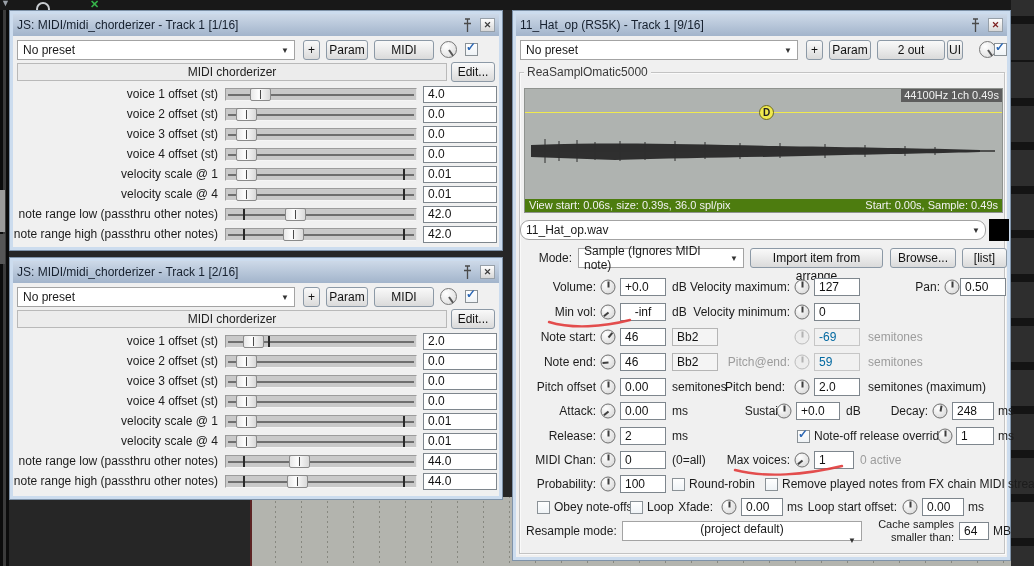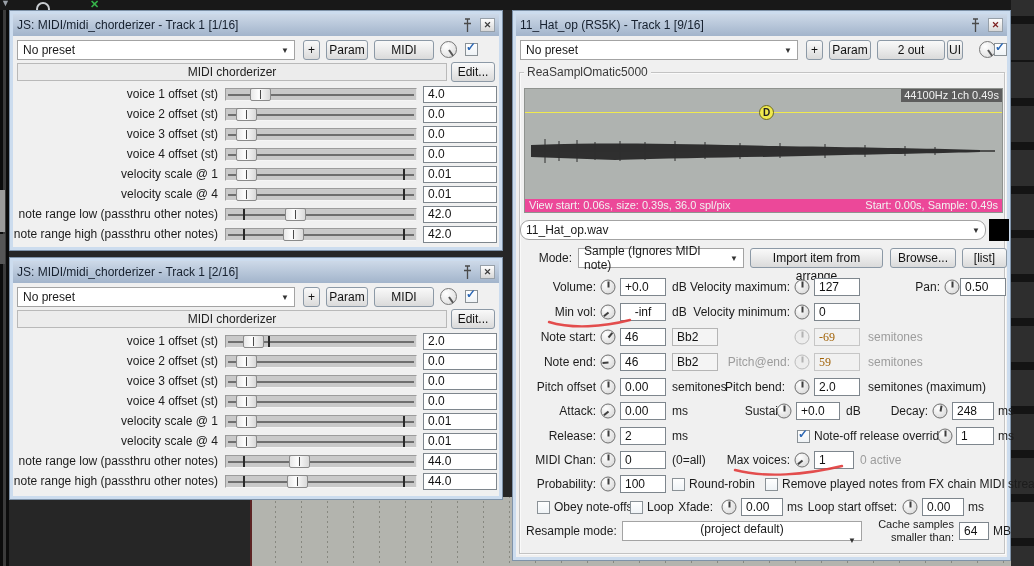--- a/index.html
+++ b/index.html
@@ -62,29 +62,29 @@
     font-size:12px;color:#111;padding:0 4px;line-height:15px;}
 
   
   .group{position:absolute;border:1px solid #c3c3c3;box-shadow:inset 1px 1px 0 #fafafa,1px 1px 0 #fafafa;}
   .grouplab{position:absolute;font-size:12px;color:#3a3a3a;background:#f0f0f0;padding:0 3px;}
   .wave{position:absolute;background:#afb3b0;border:1px solid #8f938f;}
   .wavechip{position:absolute;right:0;top:0;background:#5d5d5d;color:#f2f2f2;font-size:11px;padding:0 3px;line-height:13px;}
   .waveline{position:absolute;left:0;right:0;top:23px;height:1px;background:#f0ea4e;}
   .wavemark{position:absolute;top:16px;width:15px;height:15px;border:1px solid #6b6820;border-radius:50%;background:#f0ea4e;
     text-align:center;font-size:10px;font-weight:bold;color:#222;line-height:13px;}
-  .wavebar{position:absolute;left:0;right:0;bottom:0;height:13px;background:#ec4899;color:#f2f2f2;font-size:11px;
+  .wavebar{position:absolute;left:0;right:0;bottom:0;height:13px;background:#4d7c0f;color:#f2f2f2;font-size:11px;
     display:flex;justify-content:space-between;padding:0 4px;line-height:13px;}
   .lab{position:absolute;font-size:12px;color:#1c1c1c;white-space:nowrap;transform:translateY(-50%);}
   .lab.r{text-align:right;}
   .lab.dim,.unit.dim{color:#9c9c9c;}
   .unit{position:absolute;font-size:12px;color:#1c1c1c;white-space:nowrap;transform:translateY(-50%);}
   .fld{position:absolute;height:18px;background:#fff;border:1px solid #7e868d;font-size:12px;color:#111;
     padding:0 4px;line-height:16px;transform:translateY(-50%);}
-  .fld.dim{background:#f1f1f1;border-color:#c6c6c6;color:#a16207;font-family:Liberation Serif, serif;}
+  .fld.dim{background:#f1f1f1;border-color:#c6c6c6;color:#0369a1;}
   .fld.note{background:#f4f4f4;border-color:#b5b5b5;}
   .knob{position:absolute;width:15px;height:15px;border:1px solid #6e6e6e;border-radius:50%;
     background:radial-gradient(circle at 35% 30%,#fff,#d2d2d2);transform:translate(-50%,-50%);}
   .knob i{position:absolute;left:50%;top:50%;width:2px;height:6px;margin-left:-1px;margin-top:-6px;background:#3e3e3e;
     transform-origin:1px 6px;transform:rotate(var(--a,0deg));}
   .knob.dim{border-color:#bcbcbc;background:#ededed;}
   .knob.dim i{background:#b2b2b2;}
   .blacksq{position:absolute;background:#000;}
   .cacherow{position:absolute;font-size:11px;color:#1c1c1c;text-align:right;line-height:13px;transform:translateY(-50%);}
   .ann{position:absolute;left:0;top:0;pointer-events:none;}

